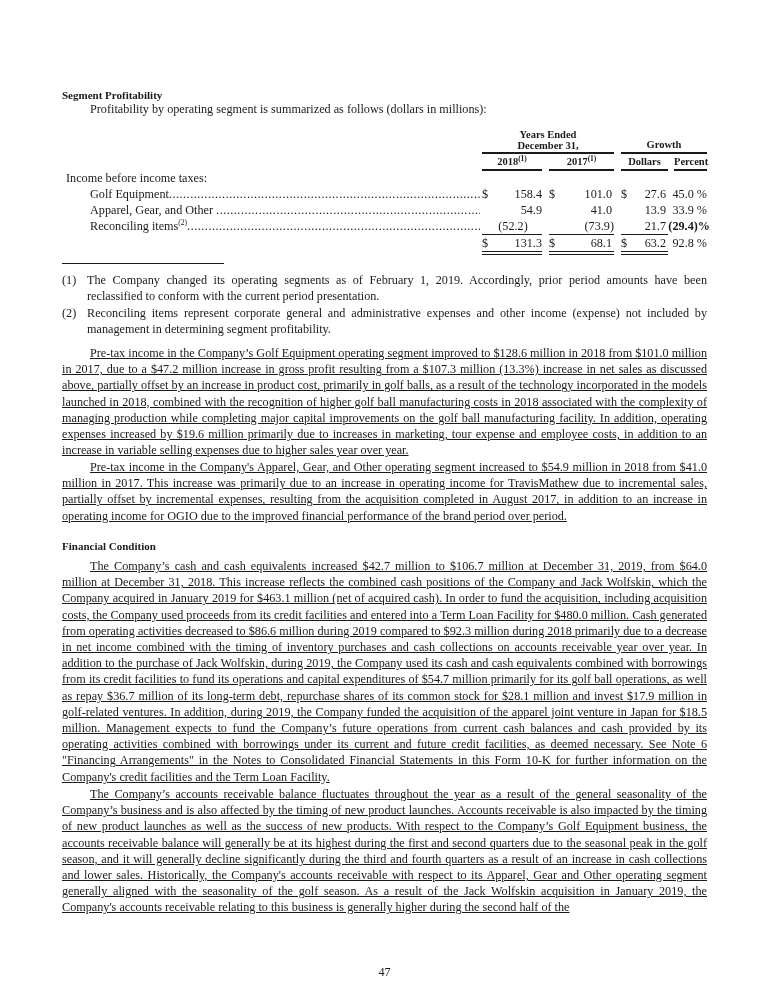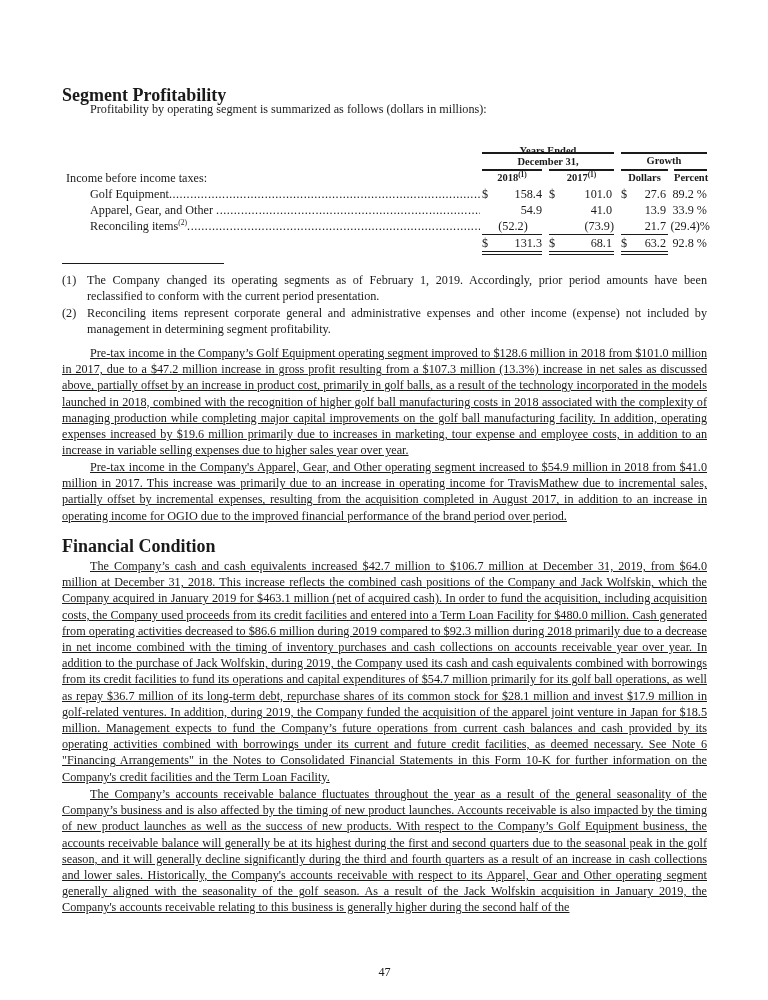--- a/index.html
+++ b/index.html
@@ -3,30 +3,30 @@
 <meta charset="utf-8">
 <style>
   html, body { margin: 0; padding: 0; background: #ffffff; }
   body {
     width: 768px; height: 1000px; position: relative; overflow: hidden;
     font-family: "Liberation Serif", "DejaVu Serif", serif;
     color: #1a1a1a; font-size: 12.2px; line-height: 16.2px;
   }
   .page { position: absolute; left: 62px; top: 0; width: 645px; }
   h2.section {
-    position: absolute; left: 0; margin: 0; font-weight: bold; font-size: 18px;
+    position: absolute; left: 0; margin: 0; font-weight: bold; font-size: 11px;
   }
   .intro { position: absolute; left: 28px; top: 101px; white-space: nowrap; }
   p.para {
     position: absolute; left: 0; width: 645px; margin: 0;
     text-align: justify; text-indent: 28px; text-decoration: underline;
   }
   
   .tbl { position: absolute; left: 0; top: 129px; width: 645px; }
-  .hdr { position: absolute; font-weight: bold; font-size: 10.5px; line-height: 11px; text-align: center; margin-top: 16px; }
+  .hdr { position: absolute; font-weight: bold; font-size: 10.5px; line-height: 11px; text-align: center; }
   .hline { position: absolute; height: 1.5px; background: #1a1a1a; }
   .row { position: absolute; left: 0; width: 645px; height: 16px; }
   .label { position: absolute; white-space: nowrap; overflow: hidden; }
   .label .dots { letter-spacing: 0.5px; }
   .cell { position: absolute; text-align: right; white-space: nowrap; }
   .dollar { position: absolute; }
   sup { font-size: 7.5px; line-height: 0; vertical-align: super; }
   .footline { position: absolute; left: 0; top: 263px; width: 162px; height: 1.2px; background: #1a1a1a; }
   .fn { position: absolute; left: 0; width: 645px; }
   .fn .num { position: absolute; left: 0; }
@@ -63,37 +63,37 @@
     <div class="label" style="left:4px; top:41px;">Income before income taxes:</div>
 
     <div class="row" style="top:57px;">
       <div class="label" style="left:28px; width:390px;"><span>Golf Equipment</span><span class="dots">.........................................................................................................</span></div>
       <span class="dollar" style="left:420px;">$</span>
       <div class="cell" style="left:420px; width:60px;">158.4</div>
       <span class="dollar" style="left:487px;">$</span>
       <div class="cell" style="left:487px; width:63px;">101.0</div>
       <span class="dollar" style="left:559px;">$</span>
       <div class="cell" style="left:559px; width:45px;">27.6</div>
-      <div class="cell" style="left:600px; width:45px;">89.2 %</div>
+      <div class="cell" style="left:600px; width:45px;">45.0 %</div>
     </div>
 
     <div class="row" style="top:73px;">
       <div class="label" style="left:28px; width:390px;"><span>Apparel, Gear, and Other</span> <span class="dots">.........................................................................................................</span></div>
       <div class="cell" style="left:420px; width:60px;">54.9</div>
       <div class="cell" style="left:487px; width:63px;">41.0</div>
       <div class="cell" style="left:559px; width:45px;">13.9</div>
       <div class="cell" style="left:600px; width:45px;">33.9 %</div>
     </div>
 
     <div class="row" style="top:89px;">
       <div class="label" style="left:28px; width:390px;"><span>Reconciling items</span><sup>(2)</sup><span class="dots">.........................................................................................................</span></div>
       <div class="cell" style="left:420px; width:62px;text-align:center;">(52.2)</div>
       <div class="cell" style="left:487px; width:65px;">(73.9)</div>
       <div class="cell" style="left:559px; width:45px;">21.7</div>
-      <div class="cell" style="left:600px; width:48px;">(29.4)%</div>
+      <div class="cell" style="left:600px; width:48px;font-weight:bold;">(29.4)%</div>
     </div>
     <div class="hline" style="left:420px; top:105px; width:60px; height:1px;"></div>
     <div class="hline" style="left:487px; top:105px; width:65px; height:1px;"></div>
     <div class="hline" style="left:559px; top:105px; width:47px; height:1px;"></div>
 
     <div class="row" style="top:106px;">
       <span class="dollar" style="left:420px;">$</span>
       <div class="cell" style="left:420px; width:60px;">131.3</div>
       <span class="dollar" style="left:487px;">$</span>
       <div class="cell" style="left:487px; width:63px;">68.1</div>

